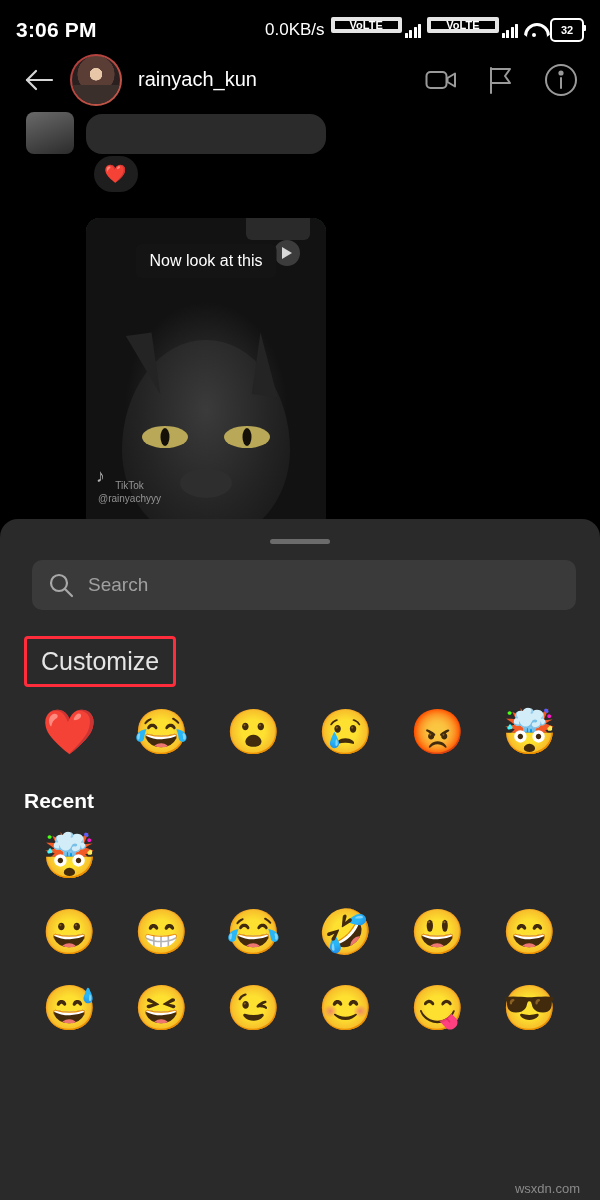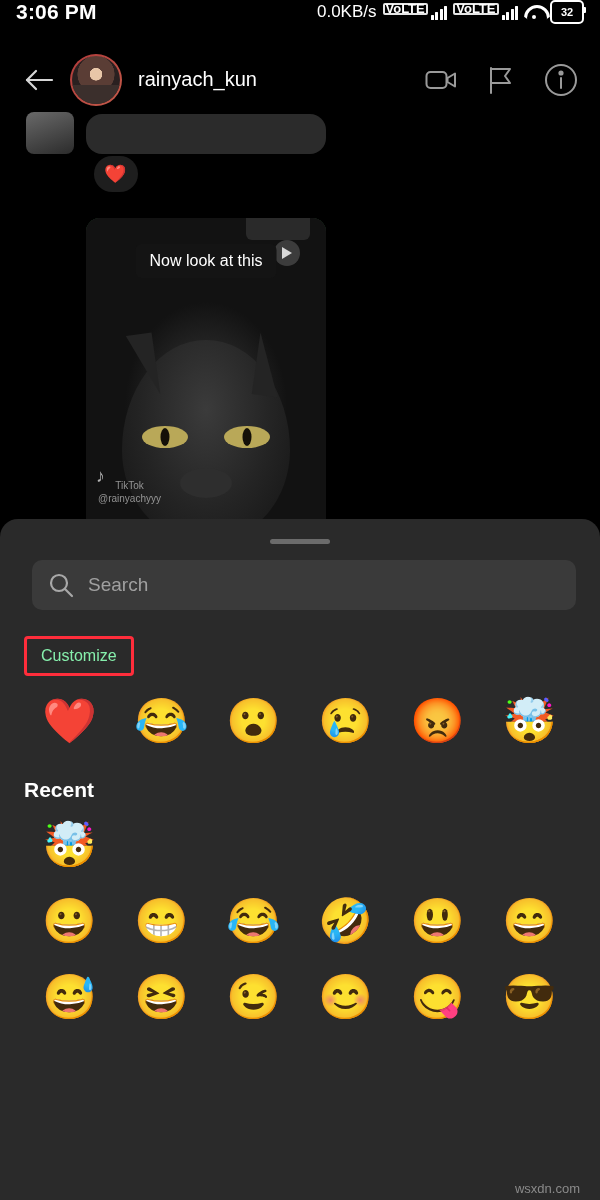--- a/index.html
+++ b/index.html
@@ -12,33 +12,33 @@
   #screen {
     position: relative;
     width: 600px; height: 1200px;
     background: #000;
     overflow: hidden;
   }
 
   
   .statusbar {
     position: absolute; top: 0; left: 0; right: 0; height: 42px;
-    display: flex; align-items: flex-start; justify-content: space-between;
+    display: flex; align-items: flex-end; justify-content: space-between;
     padding: 0 16px;
     color: #fff;
   }
   .status-time { font-size: 21px; font-weight: bold; letter-spacing: .2px; }
   .status-right { display: flex; align-items: center; gap: 6px; }
   .status-speed { font-size: 17px; font-weight: normal; }
   .sim-group { display: flex; align-items: flex-end; gap: 3px; }
   .sim-badge {
-    font-size: 13px; line-height: 8px; font-weight: bold;
+    font-size: 11px; line-height: 8px; font-weight: bold;
     color: #fff; background: transparent;
-    border: 2px solid #e5e5e5; border-radius: 2px;
-    padding: 0 1px;
+    border: 4px solid #e5e5e5; border-radius: 2px;
+    padding: 0 15px;
     transform: translateY(-5px);
   }
   .bars { display: flex; align-items: flex-end; gap: 1.5px; height: 16px; }
   .bars i { display: block; width: 3px; background: #fff; border-radius: .5px; }
   .bars i:nth-child(1) { height: 5px; }
   .bars i:nth-child(2) { height: 8px; }
   .bars i:nth-child(3) { height: 11px; }
   .bars i:nth-child(4) { height: 14px; }
   .wifi { width: 20px; height: 16px; position: relative; }
   .wifi::before {
@@ -209,21 +209,21 @@
 
   .section-row {
     display: flex; align-items: center; justify-content: space-between;
     padding: 26px 24px 0;
   }
   .section-title { color: #fff; font-size: 21px; font-weight: bold; }
   .customize-wrap {
     border: 3px solid #ff2d3b; border-radius: 4px;
     padding: 8px 14px;
   }
-  .customize-link { color: #86efac; font-size: 16px; }
+  .customize-link { color: #e5e5e5; font-size: 25px; }
 
   .emoji-grid {
     display: grid; grid-template-columns: repeat(6, 1fr);
     padding: 14px 24px 0;
     row-gap: 14px;
     justify-items: center;
   }
   .emoji {
     font-size: 44px; line-height: 62px;
     width: 62px; height: 62px; text-align: center;

